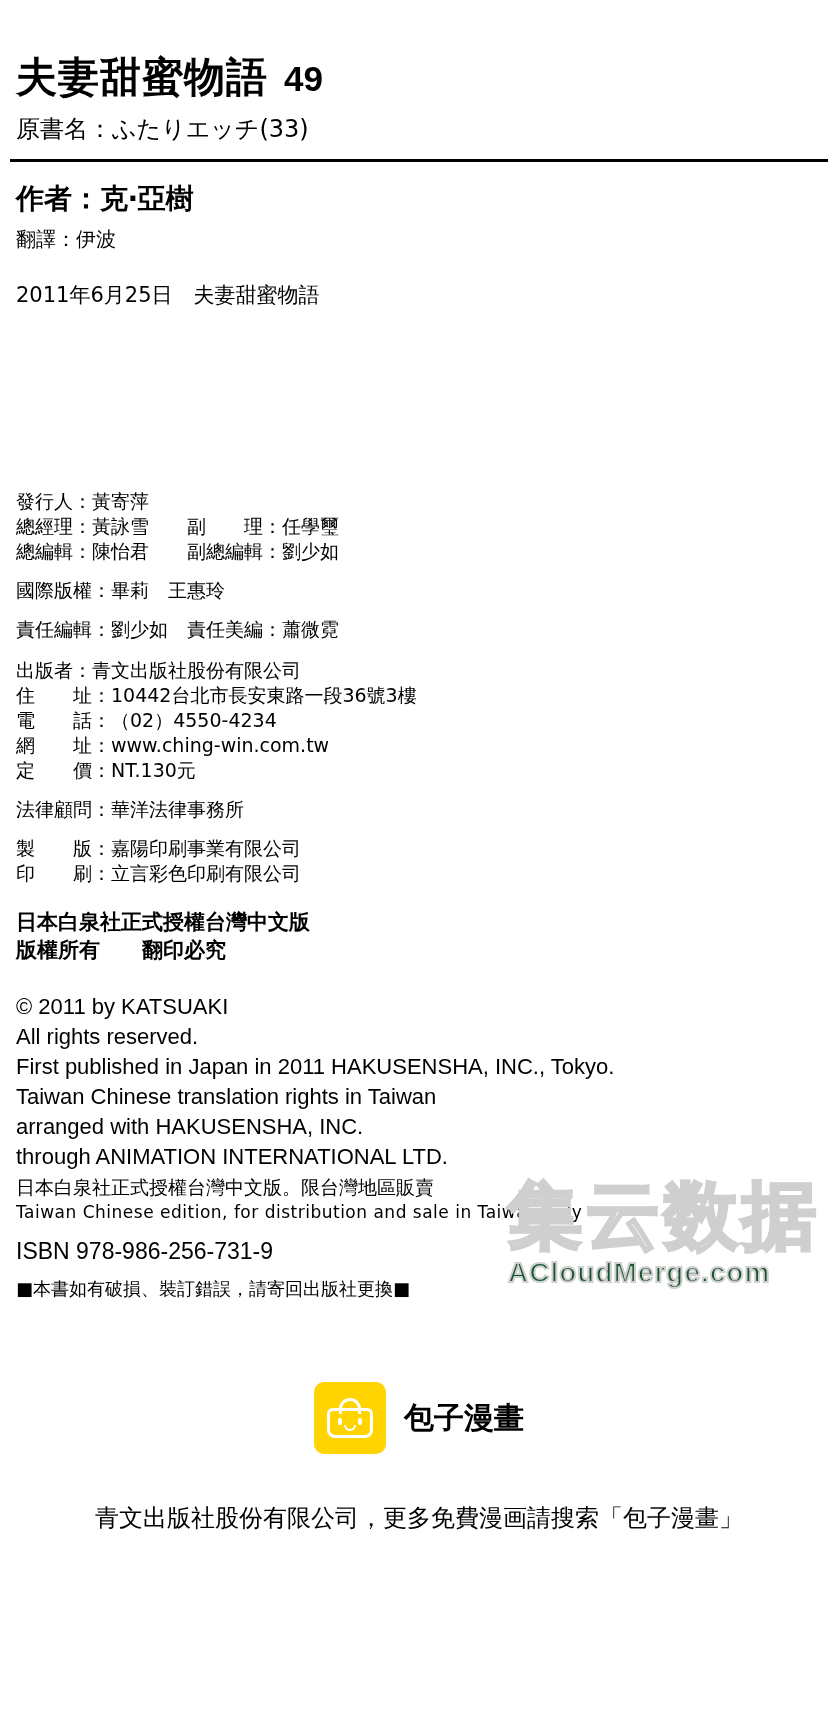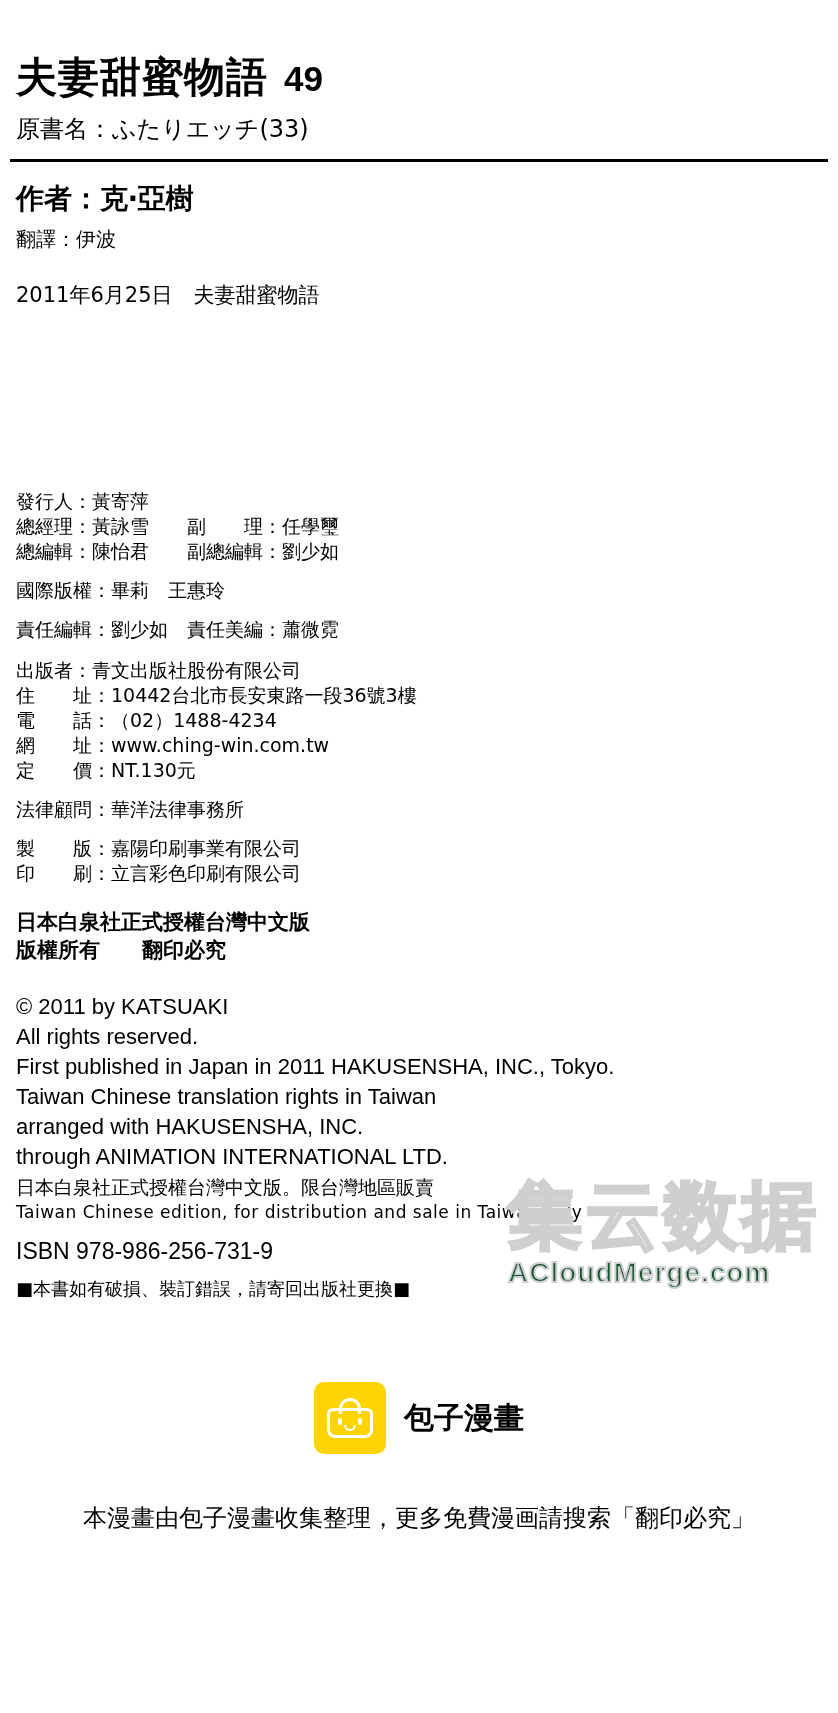--- a/index.html
+++ b/index.html
@@ -254,21 +254,21 @@
     <div>總編輯：陳怡君　　副總編輯：劉少如</div>
     <div class="gap"></div>
     <div>國際版權：畢莉　王惠玲</div>
     <div class="gap"></div>
     <div>責任編輯：劉少如　責任美編：蕭微霓</div>
   </div>
 
   <div class="pub-block">
     <div>出版者：青文出版社股份有限公司</div>
     <div>住　　址：10442台北市長安東路一段36號3樓</div>
-    <div>電　　話：（02）1488-4234</div>
+    <div>電　　話：（02）4550-4234</div>
     <div>網　　址：www.ching-win.com.tw</div>
     <div>定　　價：NT.130元</div>
     <div class="gap"></div>
     <div>法律顧問：華洋法律事務所</div>
     <div class="gap"></div>
     <div>製　　版：嘉陽印刷事業有限公司</div>
     <div>印　　刷：立言彩色印刷有限公司</div>
   </div>
 
   <div class="license-block">
@@ -300,15 +300,15 @@
         <div class="bun-top"></div>
         <div class="bun-body"></div>
         <div class="bun-eye l"></div>
         <div class="bun-eye r"></div>
         <div class="bun-mouth"></div>
       </div>
     </div>
     <div class="footer-brand">包子漫畫</div>
   </div>
 
-  <div class="footer-note">本漫畫由包子漫畫收集整理，更多免費漫画請搜索「翻印必究」</div>
+  <div class="footer-note">青文出版社股份有限公司，更多免費漫画請搜索「包子漫畫」</div>
 
 </div>
 
 </body></html>

